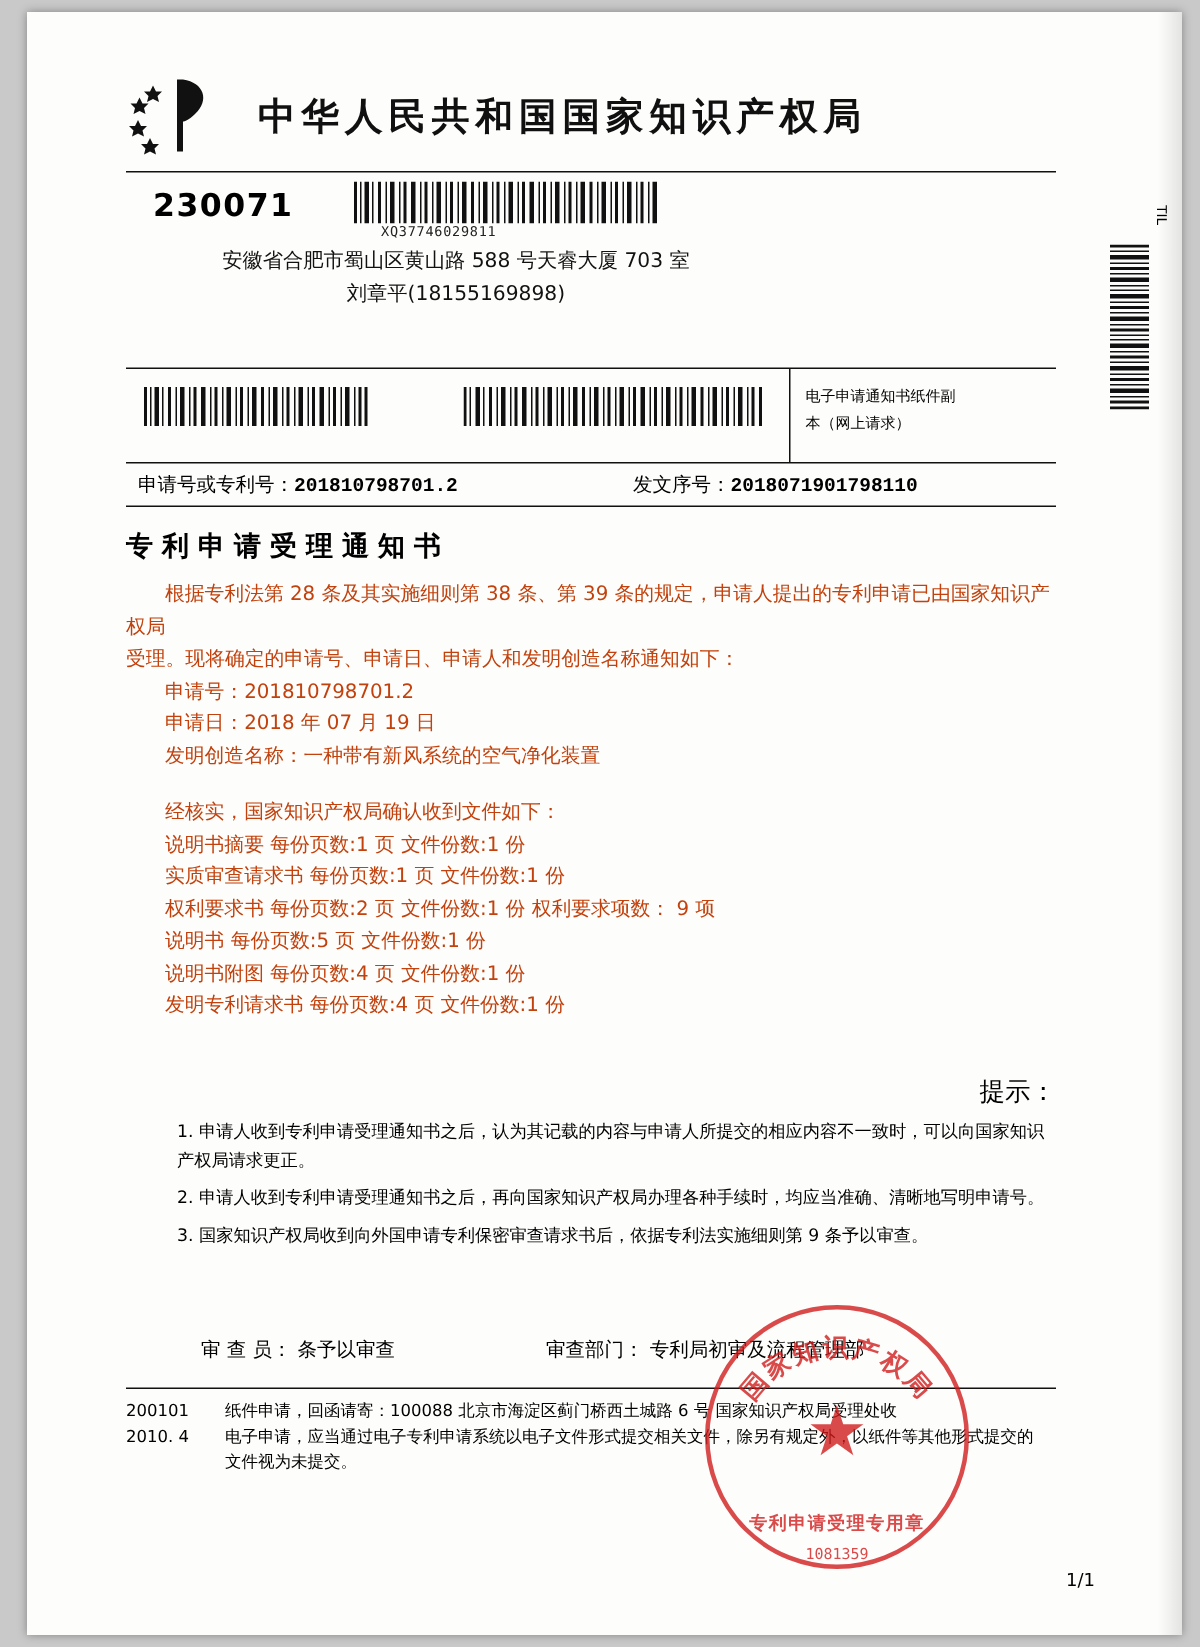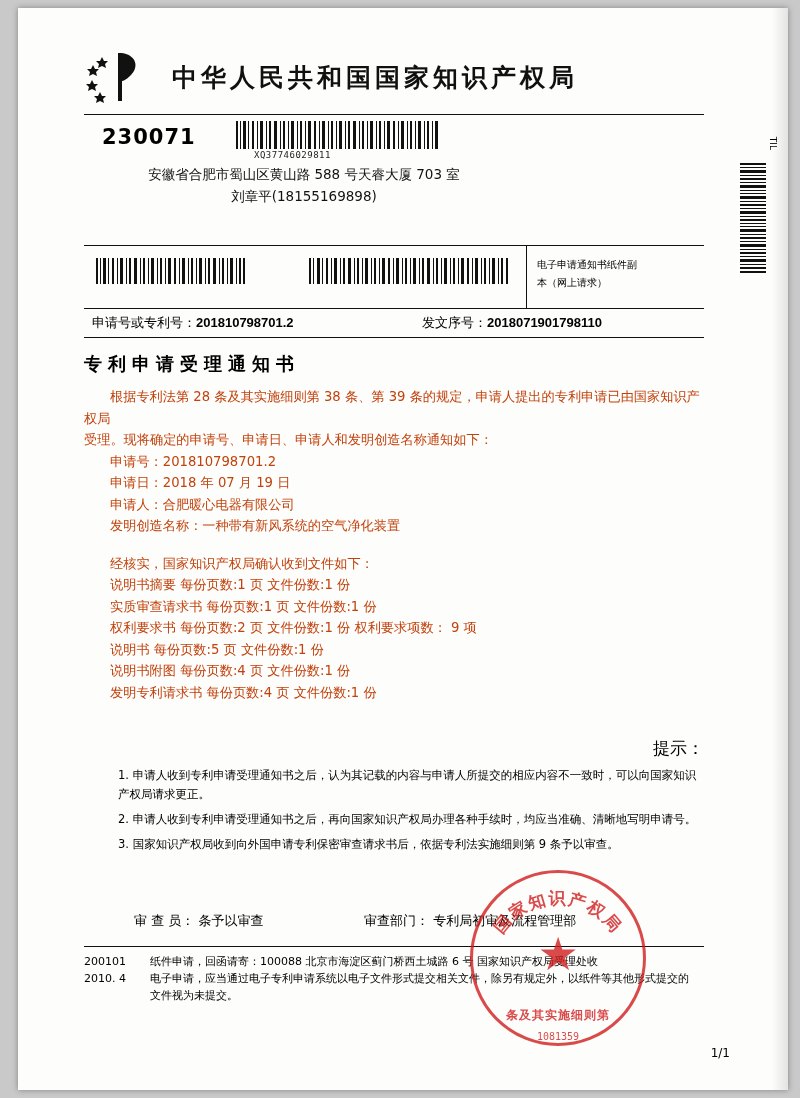--- a/index.html
+++ b/index.html
@@ -153,21 +153,21 @@
     line-height: 18px;
   }
 
   
   .block-appno {
     border-top: 1.2px solid #111;
     border-bottom: 1.8px solid #111;
     height: 28px;
     display: flex;
     align-items: center;
-    font-family: Liberation Sans, sans-serif;
+    font-family: Liberation Mono, monospace;
     font-size: 13px;
   }
   .appno-left { width: 330px; padding-left: 8px; }
   .appno-right { }
   .b { font-weight: bold; }
 
   
   .doc-title {
     text-align: left;
     font-family: "DejaVu Sans", sans-serif;
@@ -546,21 +546,20 @@
       </div>
 
       <div class="doc-title">专利申请受理通知书</div>
 
       <div class="body-text">
         <div class="para indent2">根据专利法第 28 条及其实施细则第 38 条、第 39 条的规定，申请人提出的专利申请已由国家知识产权局</div>
         <div class="para">受理。现将确定的申请号、申请日、申请人和发明创造名称通知如下：</div>
 
         <div class="list-line">申请号：201810798701.2</div>
         <div class="list-line">申请日：2018 年 07 月 19 日</div>
-        <div class="list-line">申请人：合肥暖心电器有限公司</div>
         <div class="list-line">发明创造名称：一种带有新风系统的空气净化装置</div>
 
         <div class="gap"></div>
 
         <div class="list-line">经核实，国家知识产权局确认收到文件如下：</div>
         <div class="list-line">说明书摘要 每份页数:1 页 文件份数:1 份</div>
         <div class="list-line">实质审查请求书 每份页数:1 页 文件份数:1 份</div>
         <div class="list-line">权利要求书 每份页数:2 页 文件份数:1 份 权利要求项数： 9 项</div>
         <div class="list-line">说明书 每份页数:5 页 文件份数:1 份</div>
         <div class="list-line">说明书附图 每份页数:4 页 文件份数:1 份</div>
@@ -601,20 +600,20 @@
       <div class="seal-inner"></div>
       <svg class="seal-arc" viewBox="0 0 176 176">
         <defs>
           <path id="arcTop" d="M 22 100 A 66 66 0 0 1 154 100" fill="none"></path>
         </defs>
         <text>
           <textPath href="#arcTop" startOffset="50%" text-anchor="middle">国家知识产权局</textPath>
         </text>
       </svg>
       <div class="seal-star">★</div>
-      <div class="seal-bottom">条及其实施细则第</div>
+      <div class="seal-bottom">专利申请受理专用章</div>
       <div class="seal-code">1081359</div>
     </div>
 
     <div class="page-num">1/1</div>
 
   </div>
 </div>
 
 </body></html>

